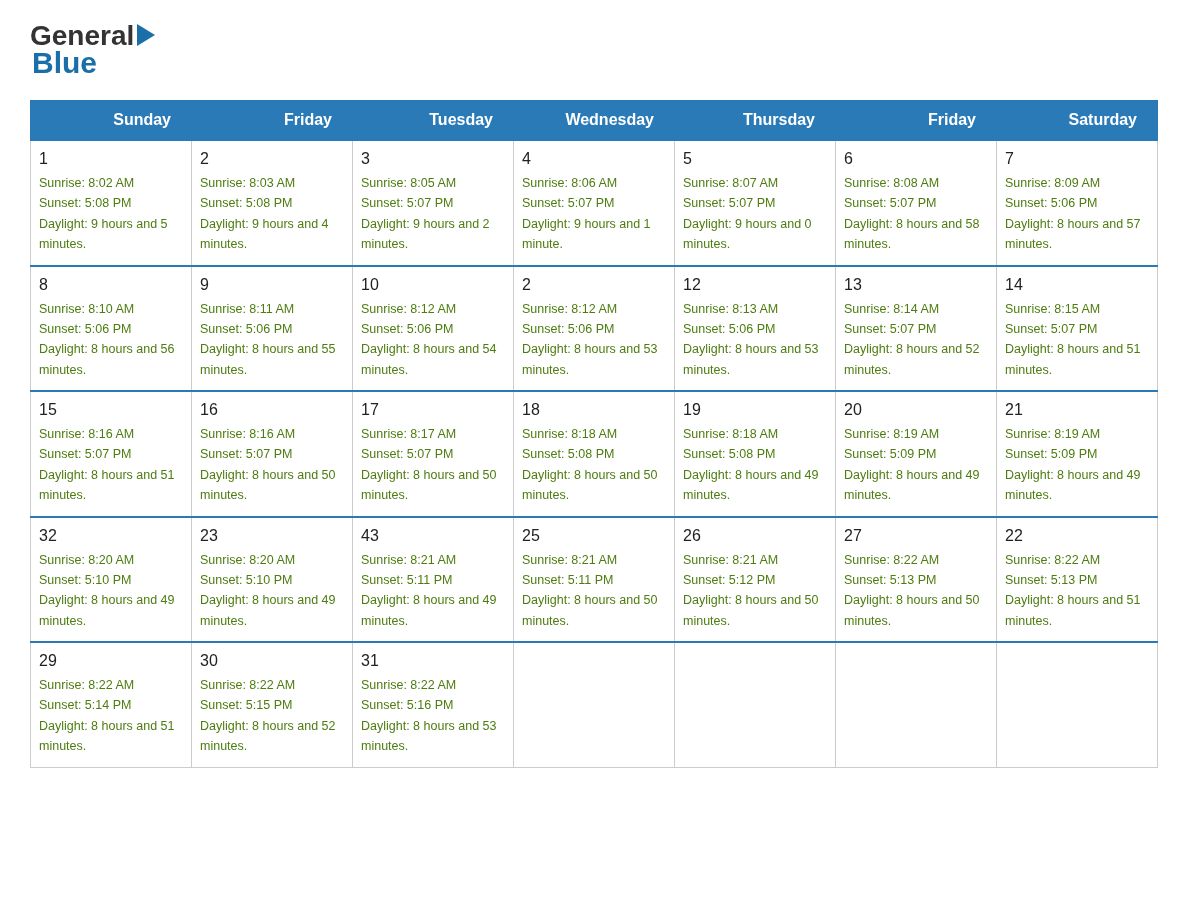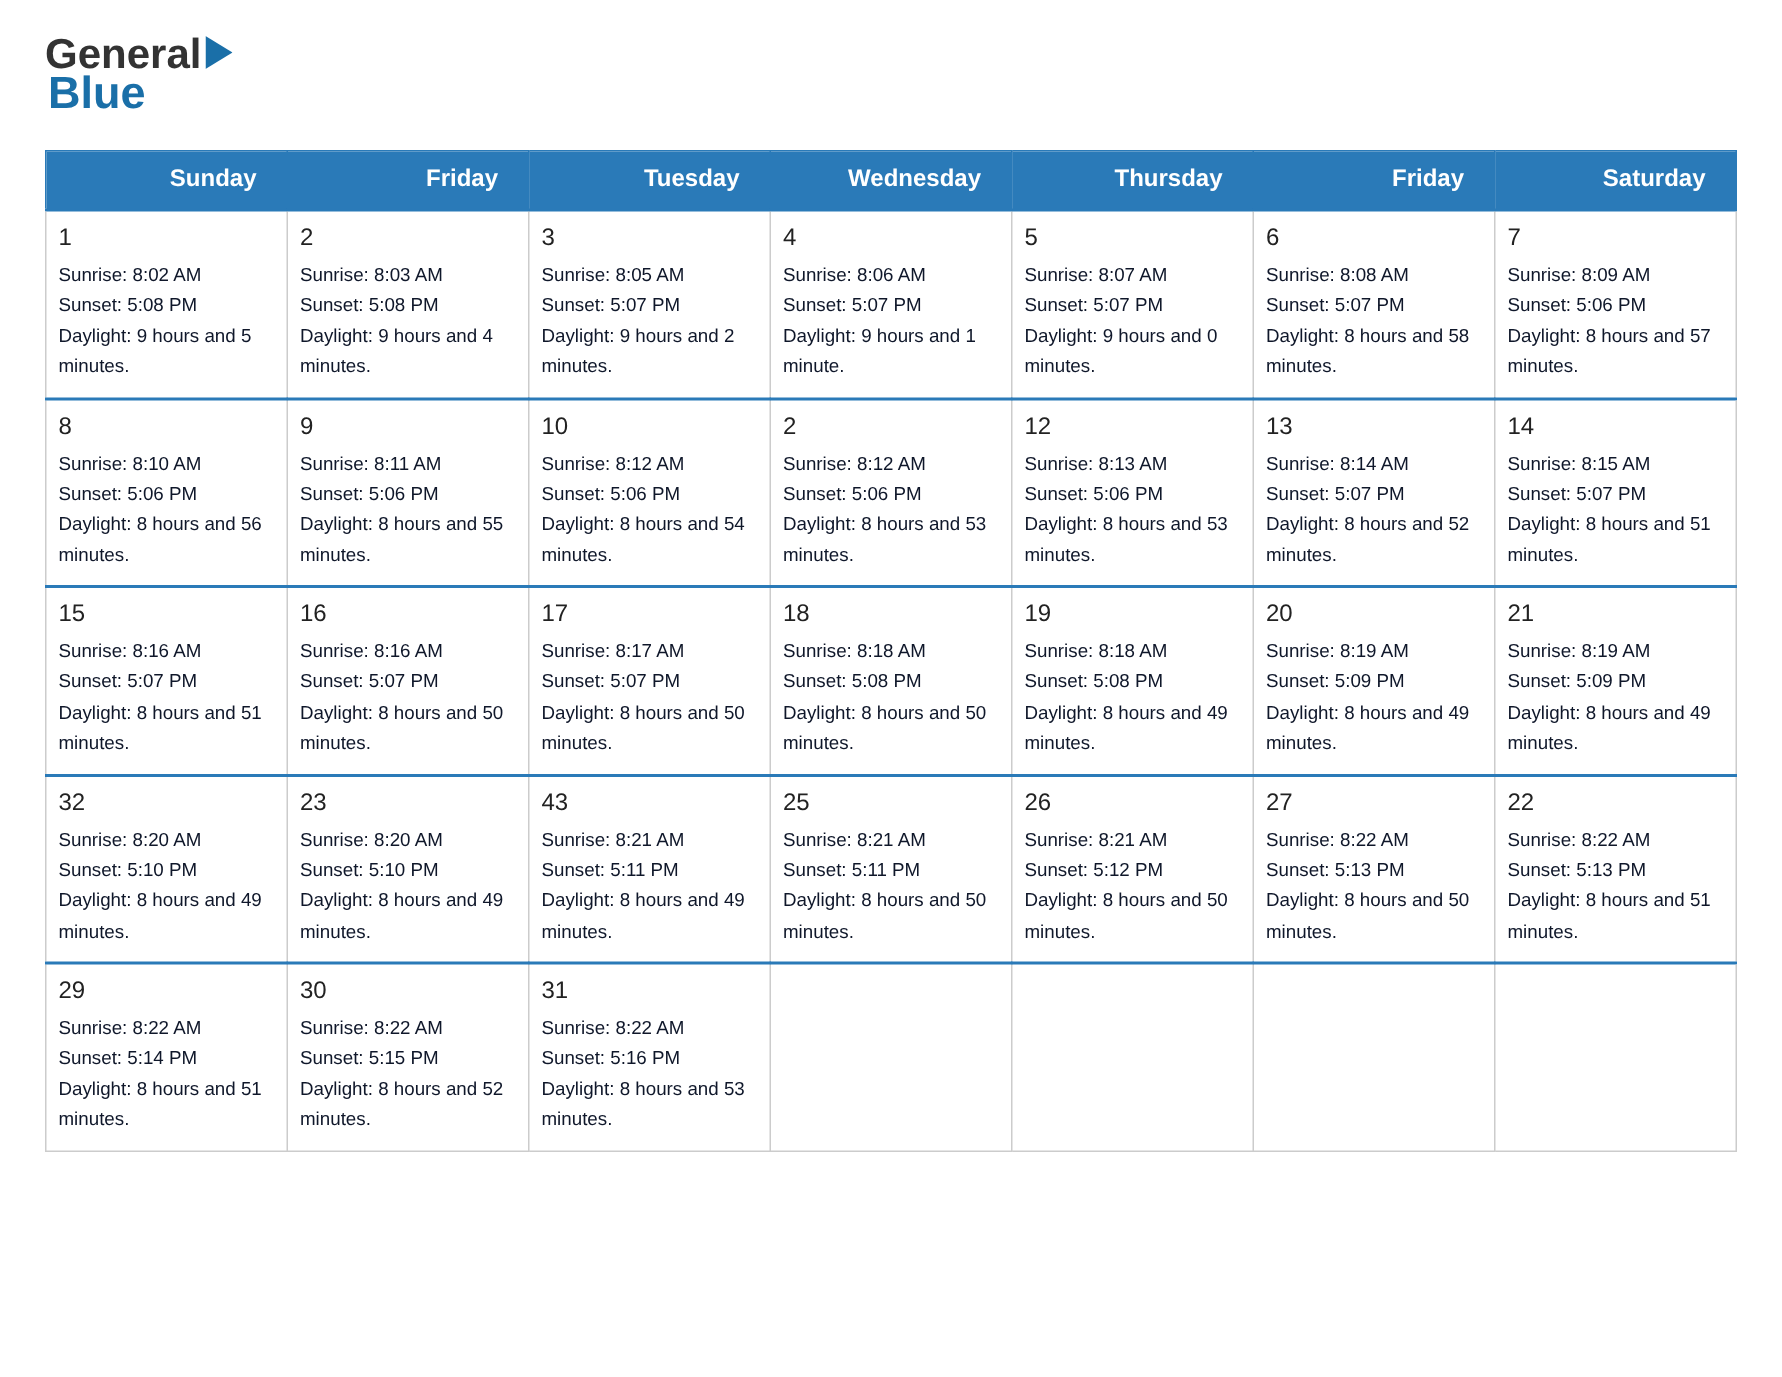--- a/index.html
+++ b/index.html
@@ -76,21 +76,21 @@
     }
     .day-num {
       font-size: 16px;
       font-weight: 500;
       color: #222;
       display: block;
       margin-bottom: 2px;
     }
     .day-info {
       font-size: 12.5px;
-      color: #0f172a;
+      color: #4d7c0f;
       line-height: 1.55;
     }
     .empty {
       background: #fff;
     }
   </style>
 </head>
 <body>
 
 <div class="header">

